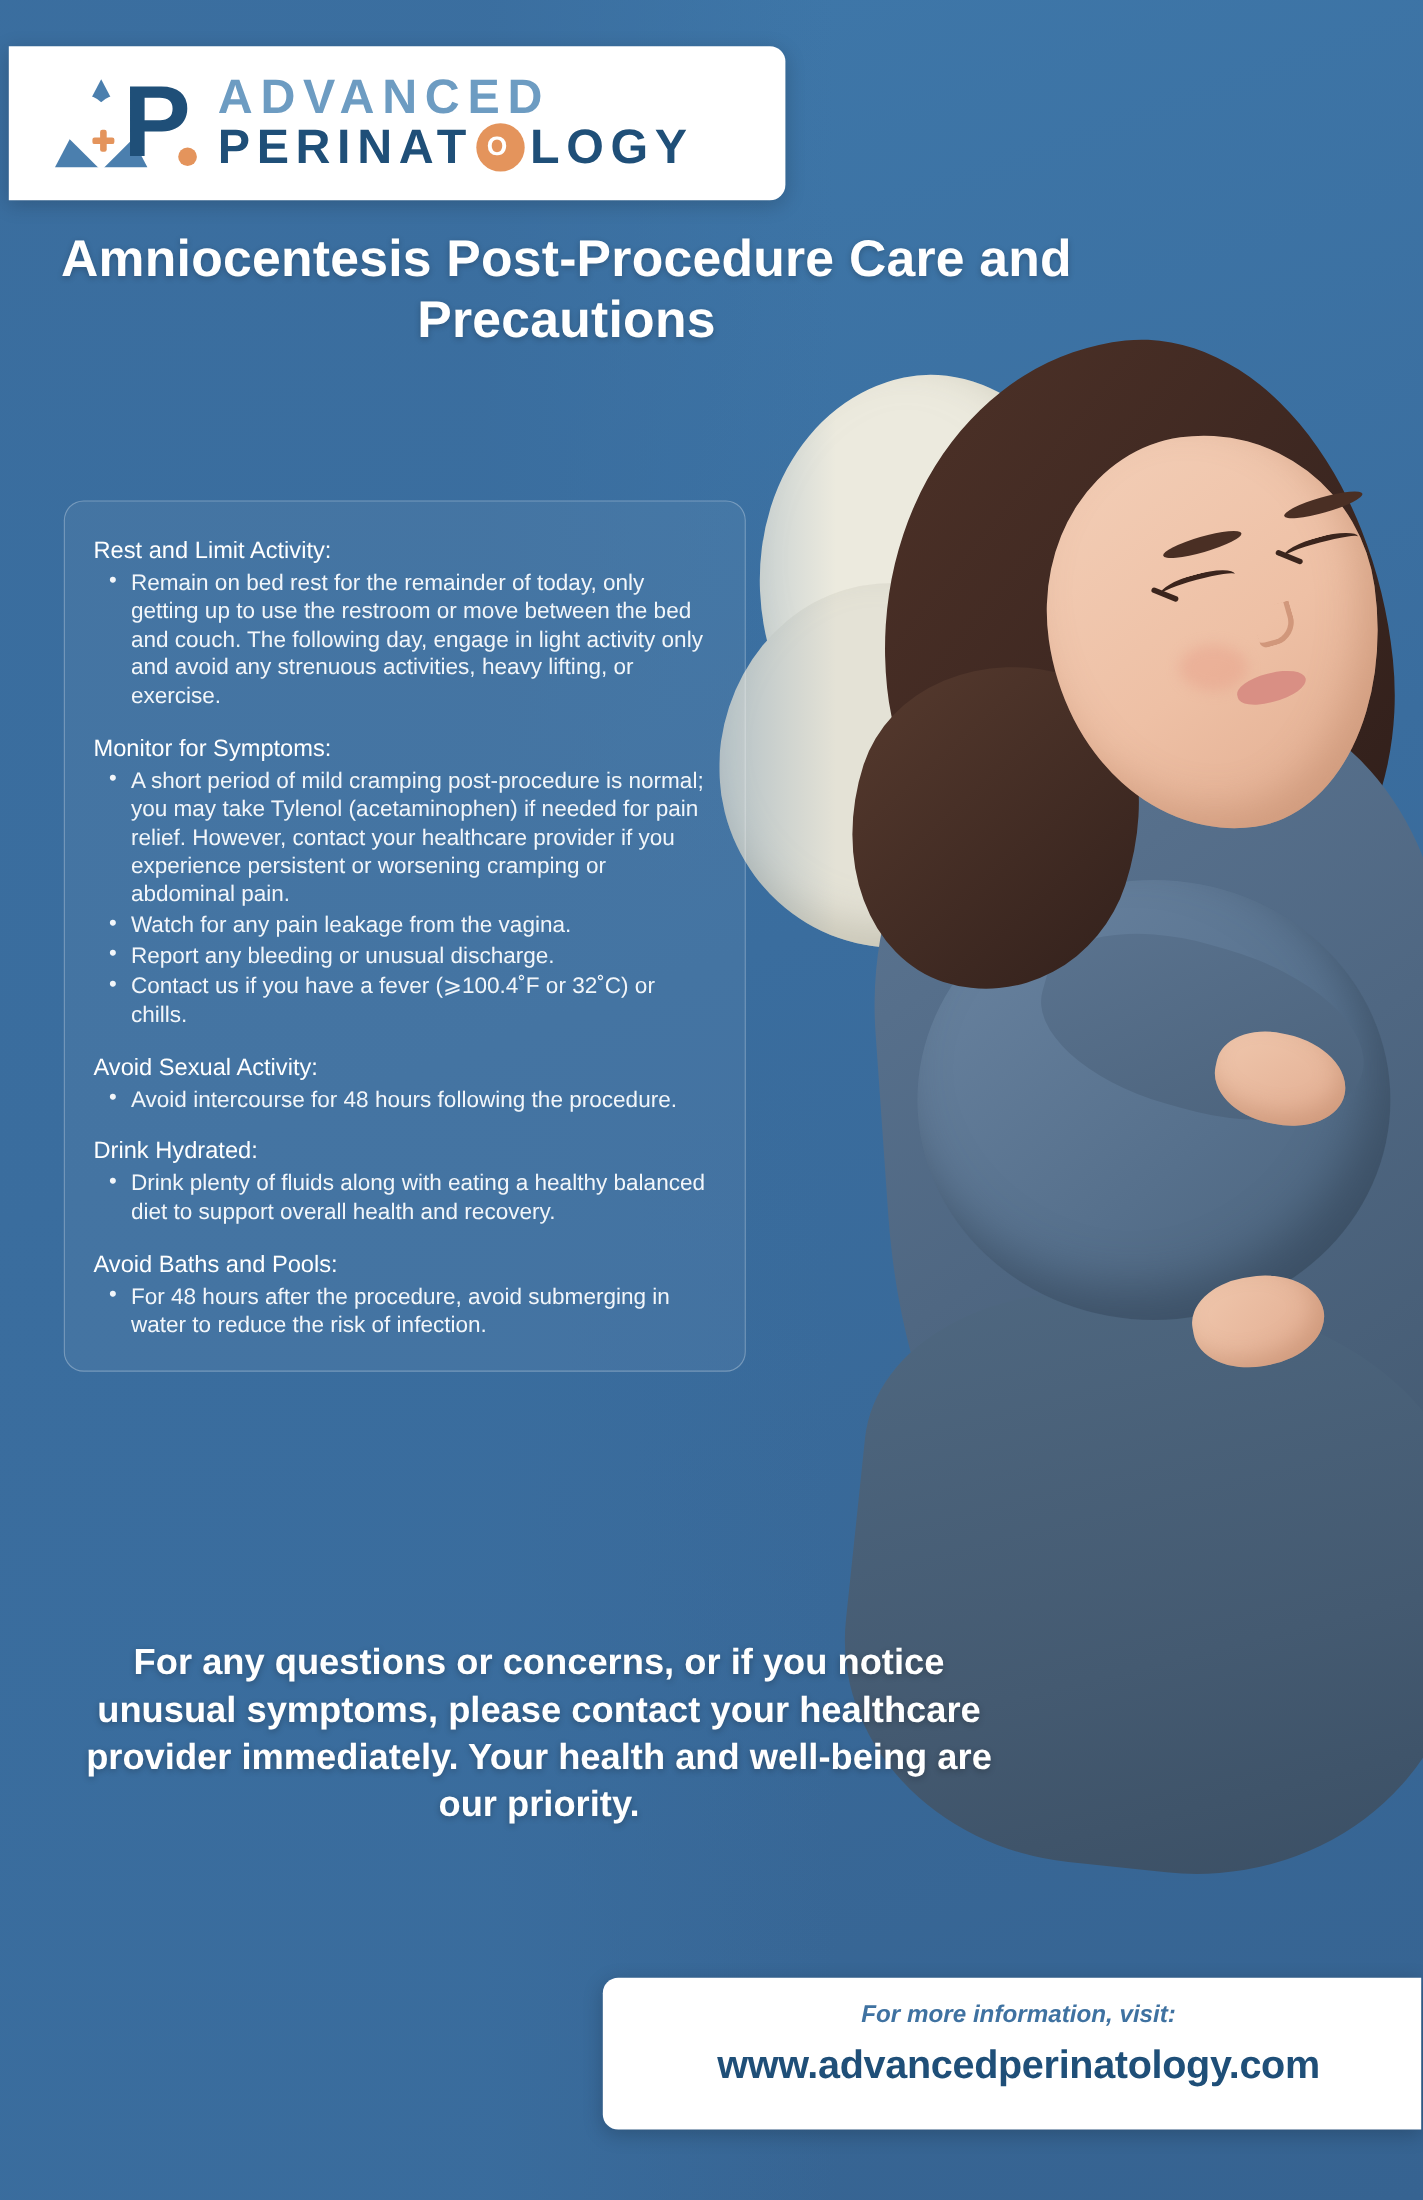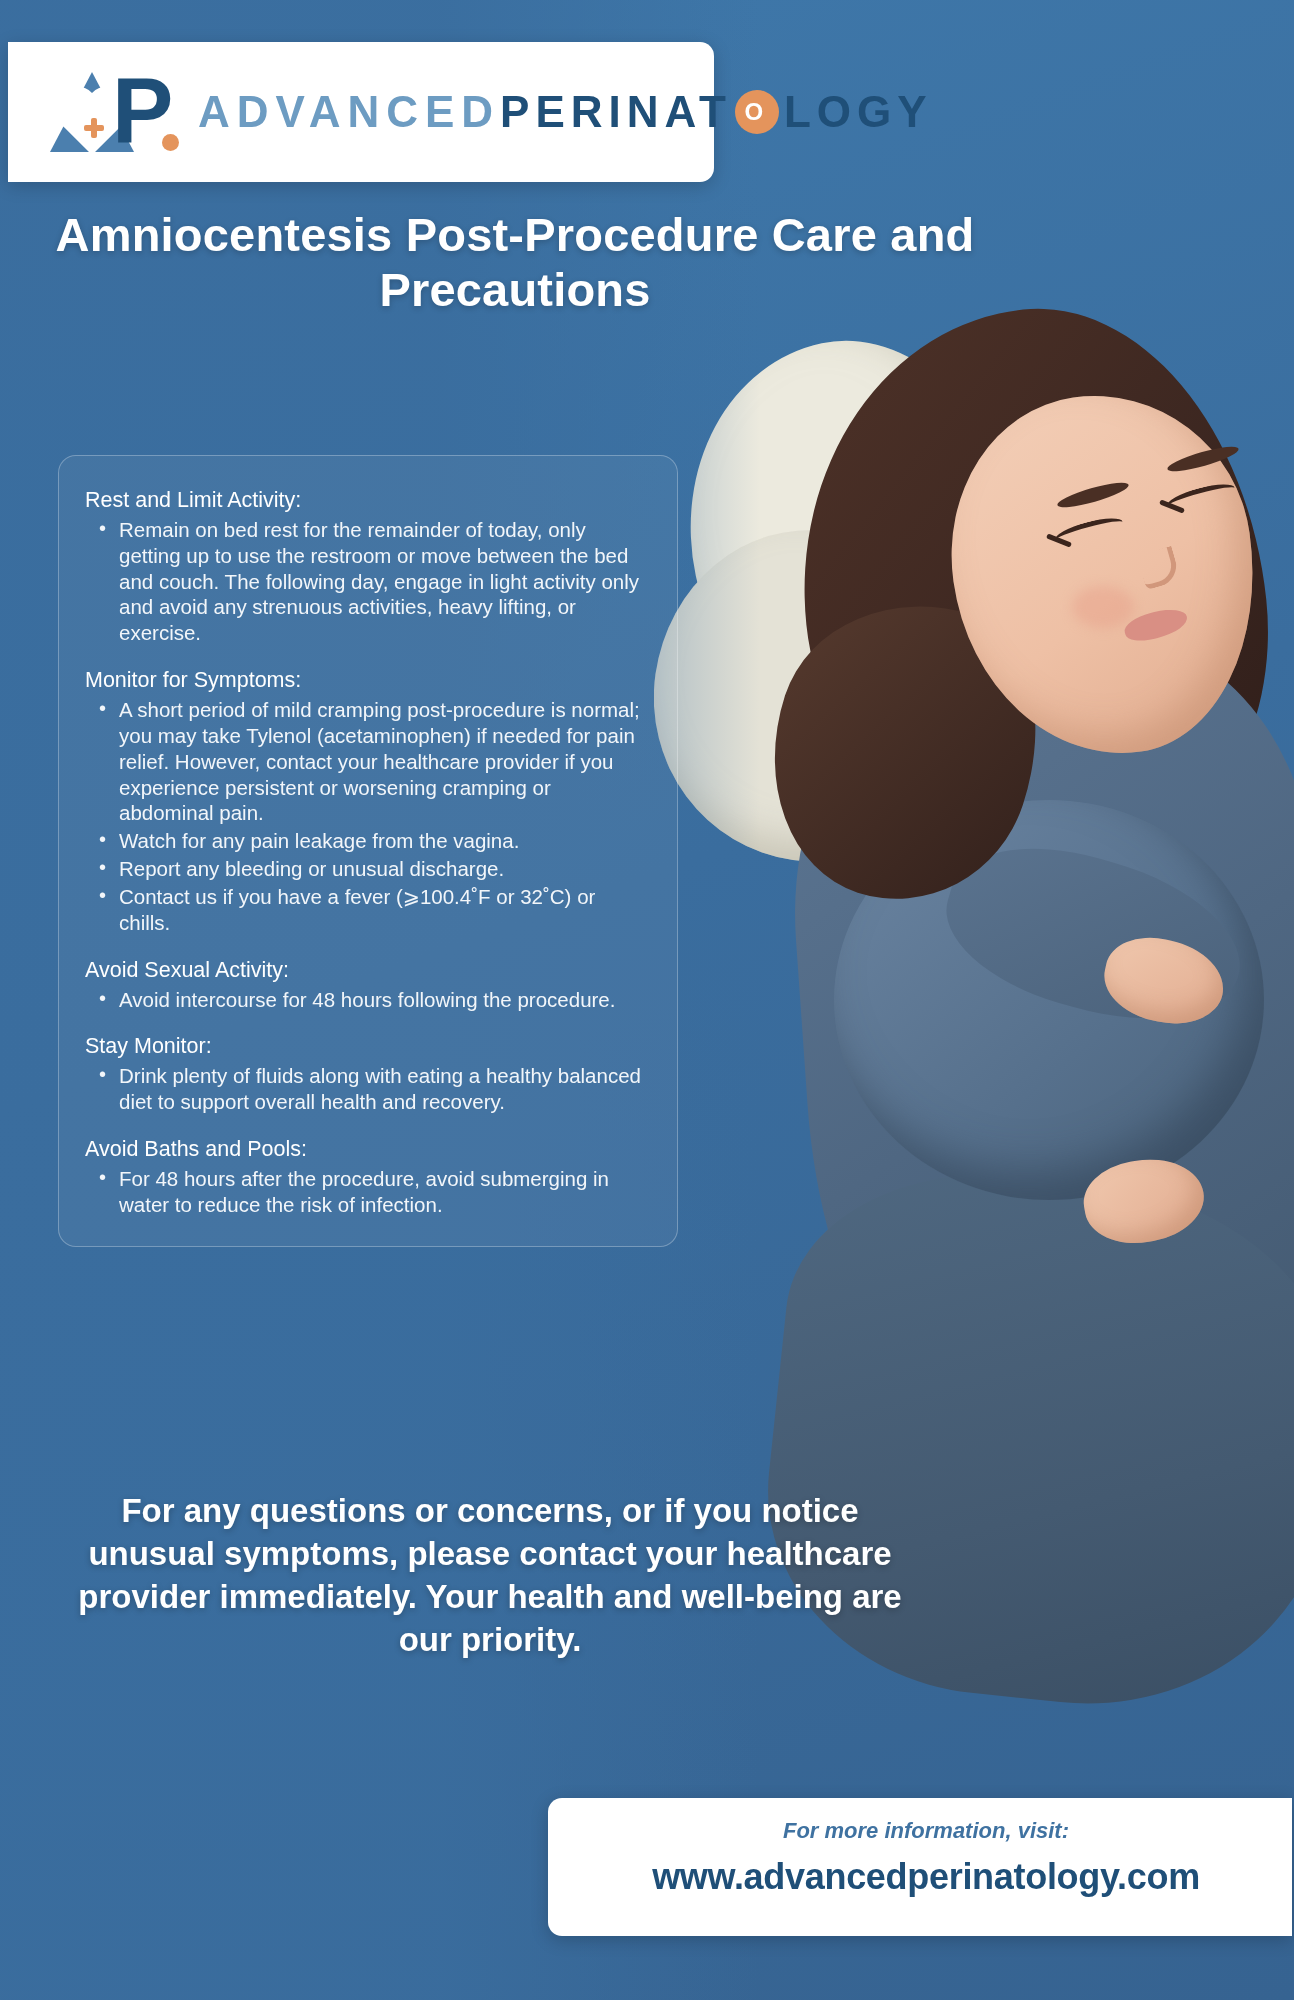--- a/index.html
+++ b/index.html
@@ -219,21 +219,21 @@
   .logo-cross:after  { top: 7px; left: 0; height: 6px; width: 20px; }
   .logo-p {
     position: absolute; left: 62px; top: 10px;
     font-size: 92px; font-weight: 700; color: #1f4f78; line-height: 78px;
     letter-spacing: -2px;
   }
   .logo-dot {
     position: absolute; left: 112px; top: 72px;
     width: 17px; height: 17px; border-radius: 50%; background: #e4945c;
   }
-  .logo-text { display: flex; flex-direction: row; line-height: 1.02; }
+  .logo-text { display: flex; flex-direction: column; line-height: 1.02; }
   .logo-line1 {
     font-size: 44px; font-weight: 700; letter-spacing: 7px;
     color: #6d9cc2;
   }
   .logo-line2 {
     font-size: 44px; font-weight: 700; letter-spacing: 6px;
     color: #1f4f78;
     display: flex; align-items: center;
   }
   .logo-o-badge {
@@ -415,21 +415,21 @@
     </div>
 
     <div class="sec">
       <div class="sec-title">Avoid Sexual Activity:</div>
       <ul class="bullets">
         <li>Avoid intercourse for 48 hours following the procedure.</li>
       </ul>
     </div>
 
     <div class="sec">
-      <div class="sec-title">Stay Monitor:</div>
+      <div class="sec-title">Drink Hydrated:</div>
       <ul class="bullets">
         <li>Drink plenty of fluids along with eating a healthy balanced diet to support overall health and recovery.</li>
       </ul>
     </div>
 
     <div class="sec">
       <div class="sec-title">Avoid Baths and Pools:</div>
       <ul class="bullets">
         <li>For 48 hours after the procedure, avoid submerging in water to reduce the risk of infection.</li>
       </ul>

